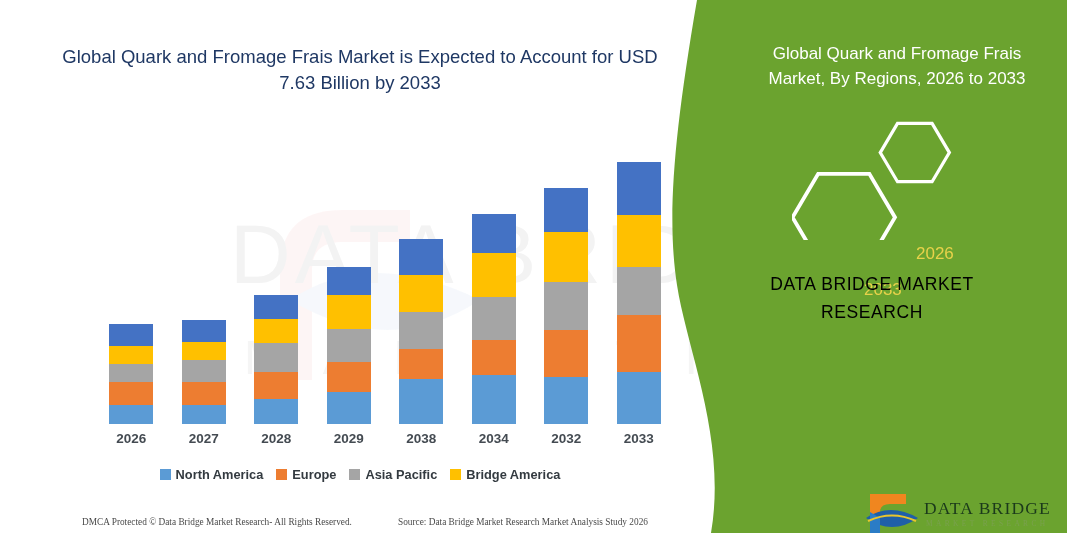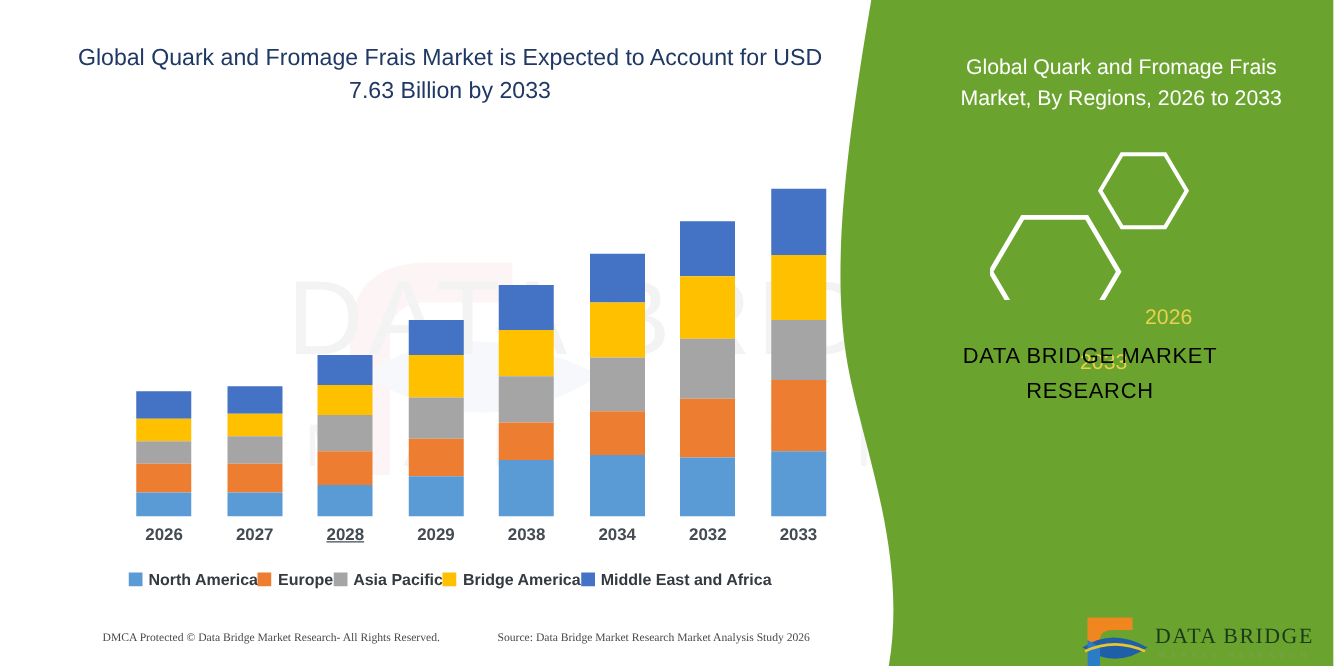--- a/index.html
+++ b/index.html
@@ -26,21 +26,21 @@
     white-space:nowrap;
   }
   .wm-line1 { left:230px; top:206px; font-size:84px; color:#f3f3f3; }
   .wm-line2 { left:244px; top:330px; font-size:48px; color:#f5f5f5; letter-spacing:14px; }
   .wm-logo {
     position:absolute; left:250px; top:150px; width:260px; height:250px;
     opacity:.5;
   }
 
   
-  .left-pane { position:absolute; left:0; top:0; width:720px; height:408px; z-index:2; }
+  .left-pane { position:absolute; left:0; top:11px; width:720px; height:408px; z-index:2; }
 
   .chart-title {
     position:absolute; left:55px; top:33px; width:610px;
     text-align:center;
     font-size:18.5px; line-height:1.42;
     color:#1f3864; font-weight:400;
   }
 
   
   .plot {
@@ -55,21 +55,21 @@
   .xaxis {
     position:absolute; left:95px; top:420px; width:580px; height:22px;
   }
   .xtick {
     position:absolute; width:44px; text-align:center;
     font-size:13.5px; font-weight:bold; color:#444b52;
   }
 
   .legend {
     position:absolute; left:0; top:456px; width:720px;
-    display:flex; justify-content:center; align-items:flex-end; 
+    display:flex; justify-content:center; align-items:flex-end; gap:13px;
   }
   .legend-item { display:flex; align-items:center; gap:5px; }
   .legend-swatch { width:11px; height:11px; display:inline-block; }
   .legend-label { font-size:12.8px; font-weight:bold; color:#333a40; white-space:nowrap; }
 
   .footer {
     position:absolute; left:0; top:506px; width:720px; height:20px;
     font-family:"Liberation Serif", serif;
     font-size:9.3px; color:#4a4a4a;
   }
@@ -187,21 +187,21 @@
           <div class="seg" style="height: 52px; background: rgb(255, 192, 0);"></div>
           <div class="seg" style="height: 48px; background: rgb(165, 165, 165);"></div>
           <div class="seg" style="height: 57px; background: rgb(237, 125, 49);"></div>
           <div class="seg" style="height: 52px; background: rgb(91, 155, 213);"></div>
         </div>
       </div>
 
     <div class="xaxis" id="xaxis">
         <div class="xtick" style="left: 14.25px;">2026</div>
         <div class="xtick" style="left: 86.75px;">2027</div>
-        <div class="xtick" style="left: 159.25px; text-decoration: underline;">2028</div>
+        <div class="xtick" style="left: 159.25px;">2028</div>
         <div class="xtick" style="left: 231.75px;">2029</div>
         <div class="xtick" style="left: 304.25px;">2038</div>
         <div class="xtick" style="left: 376.75px;">2034</div>
         <div class="xtick" style="left: 449.25px;">2032</div>
         <div class="xtick" style="left: 521.75px;">2033</div>
       </div>
 
     <div class="legend" id="legend">
         <div class="legend-item">
           <span class="legend-swatch" style="background: rgb(91, 155, 213);"></span>
@@ -211,24 +211,20 @@
           <span class="legend-swatch" style="background: rgb(237, 125, 49);"></span>
           <span class="legend-label">Europe</span>
         </div>
         <div class="legend-item">
           <span class="legend-swatch" style="background: rgb(165, 165, 165);"></span>
           <span class="legend-label">Asia Pacific</span>
         </div>
         <div class="legend-item">
           <span class="legend-swatch" style="background: rgb(255, 192, 0);"></span>
           <span class="legend-label">Bridge America</span>
-        </div>
-        <div class="legend-item">
-          <span class="legend-swatch" style="background: rgb(68, 114, 196);"></span>
-          <span class="legend-label">Middle East and Africa</span>
         </div>
       </div>
 
     <div class="footer">
       <div class="footer-left">DMCA Protected © Data Bridge Market Research-  All Rights Reserved.</div>
       <div class="footer-right">Source: Data Bridge Market Research  Market Analysis Study 2026</div>
     </div>
   </div>
 
   <div class="green-panel">

